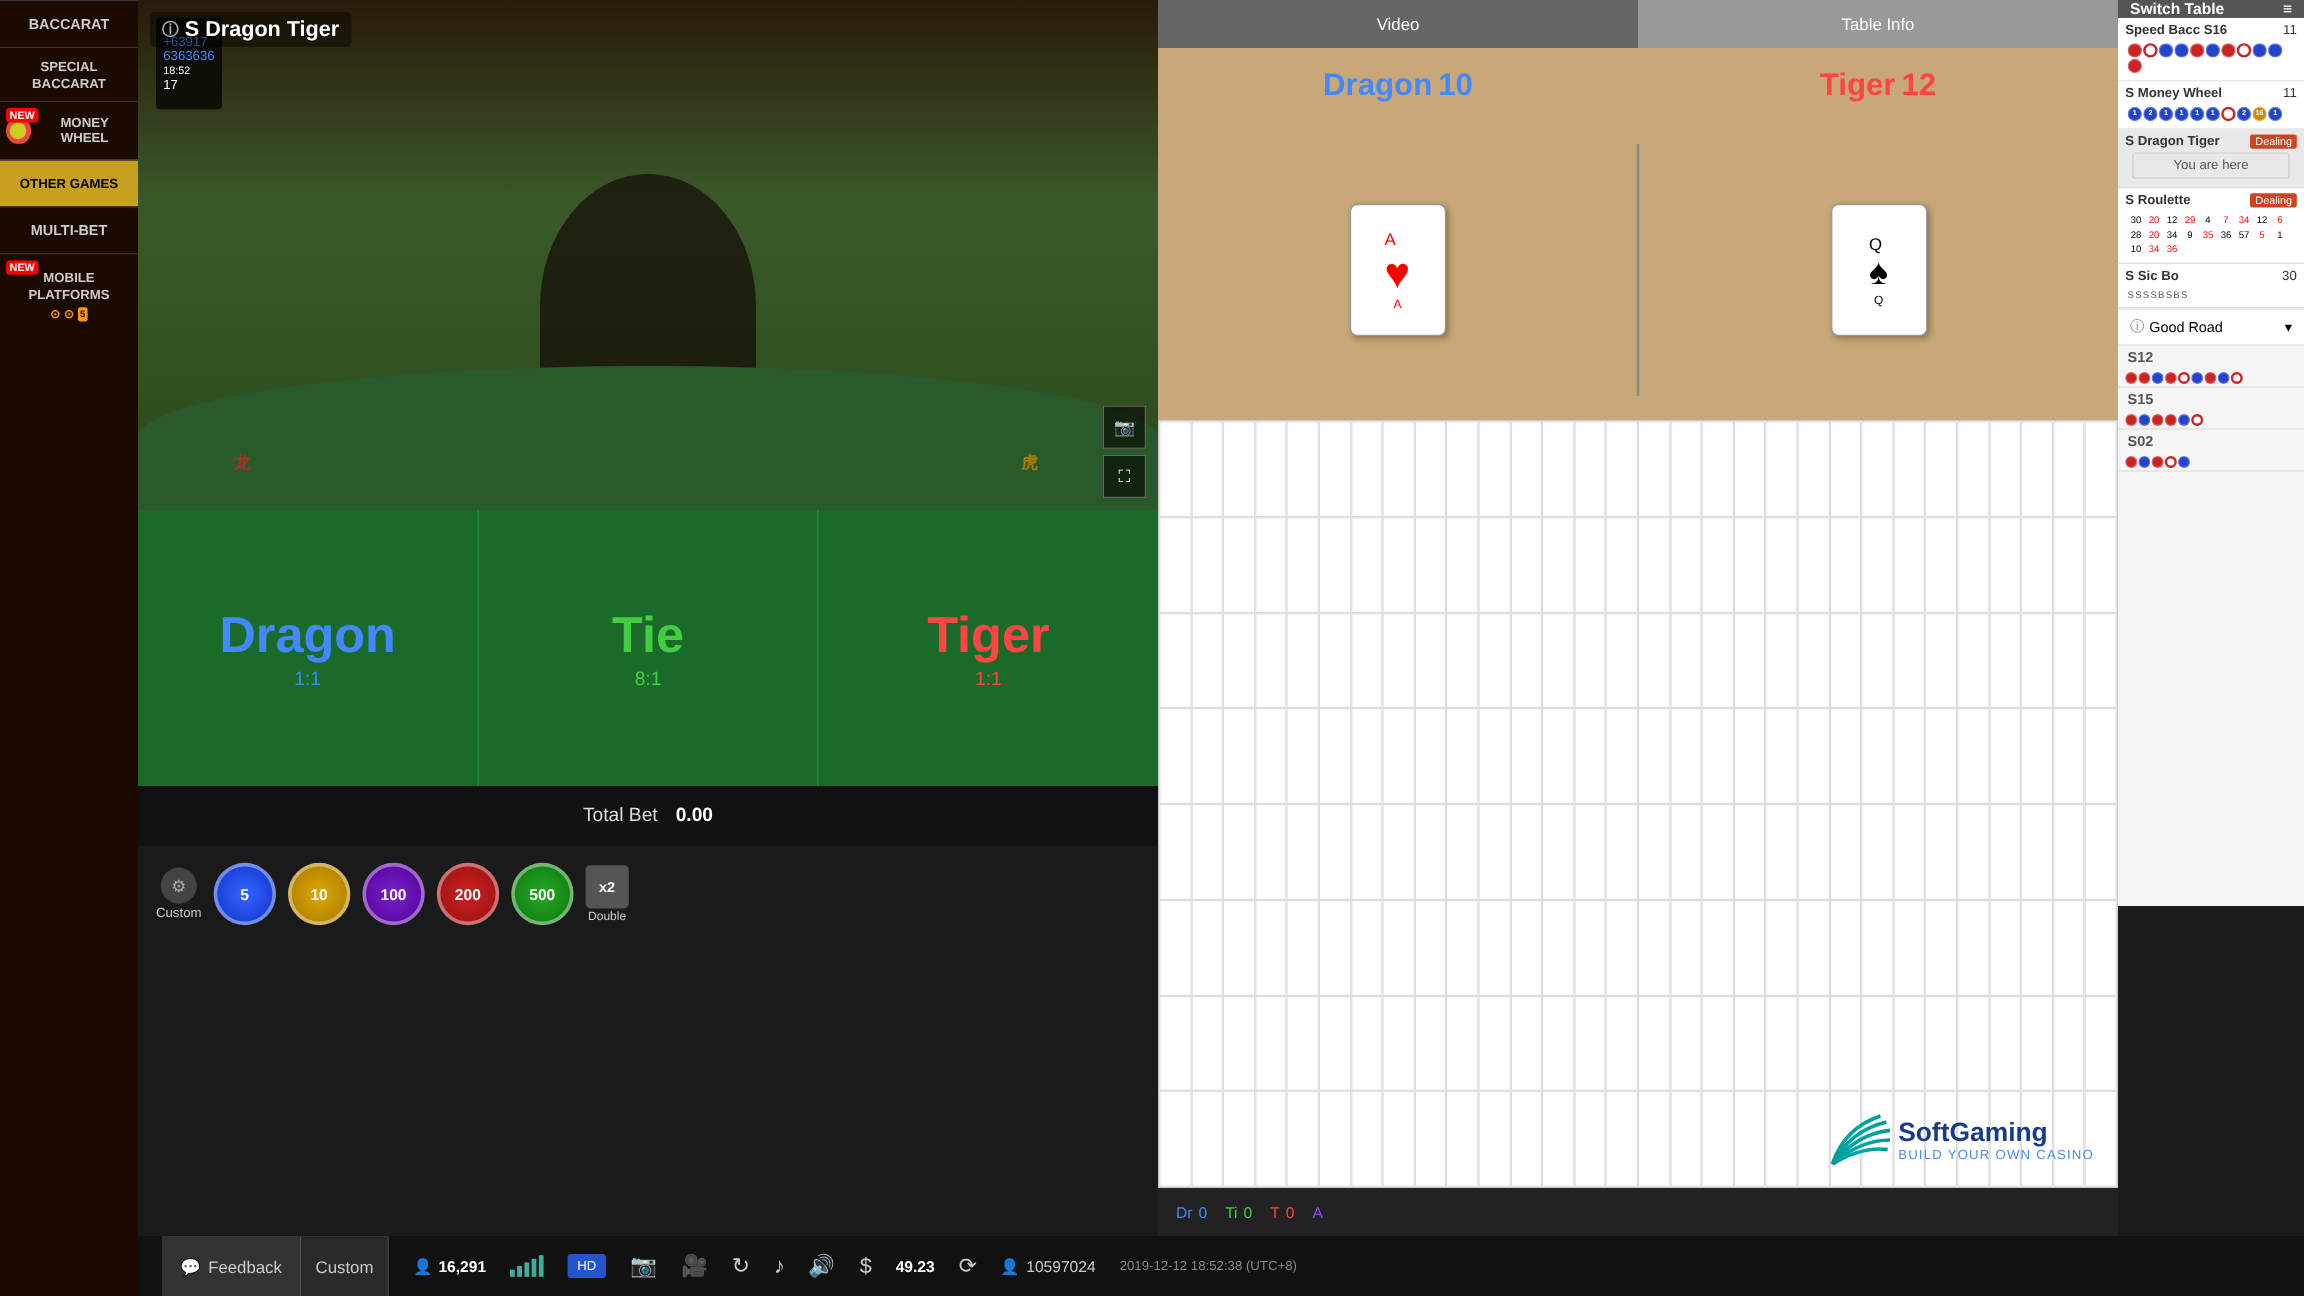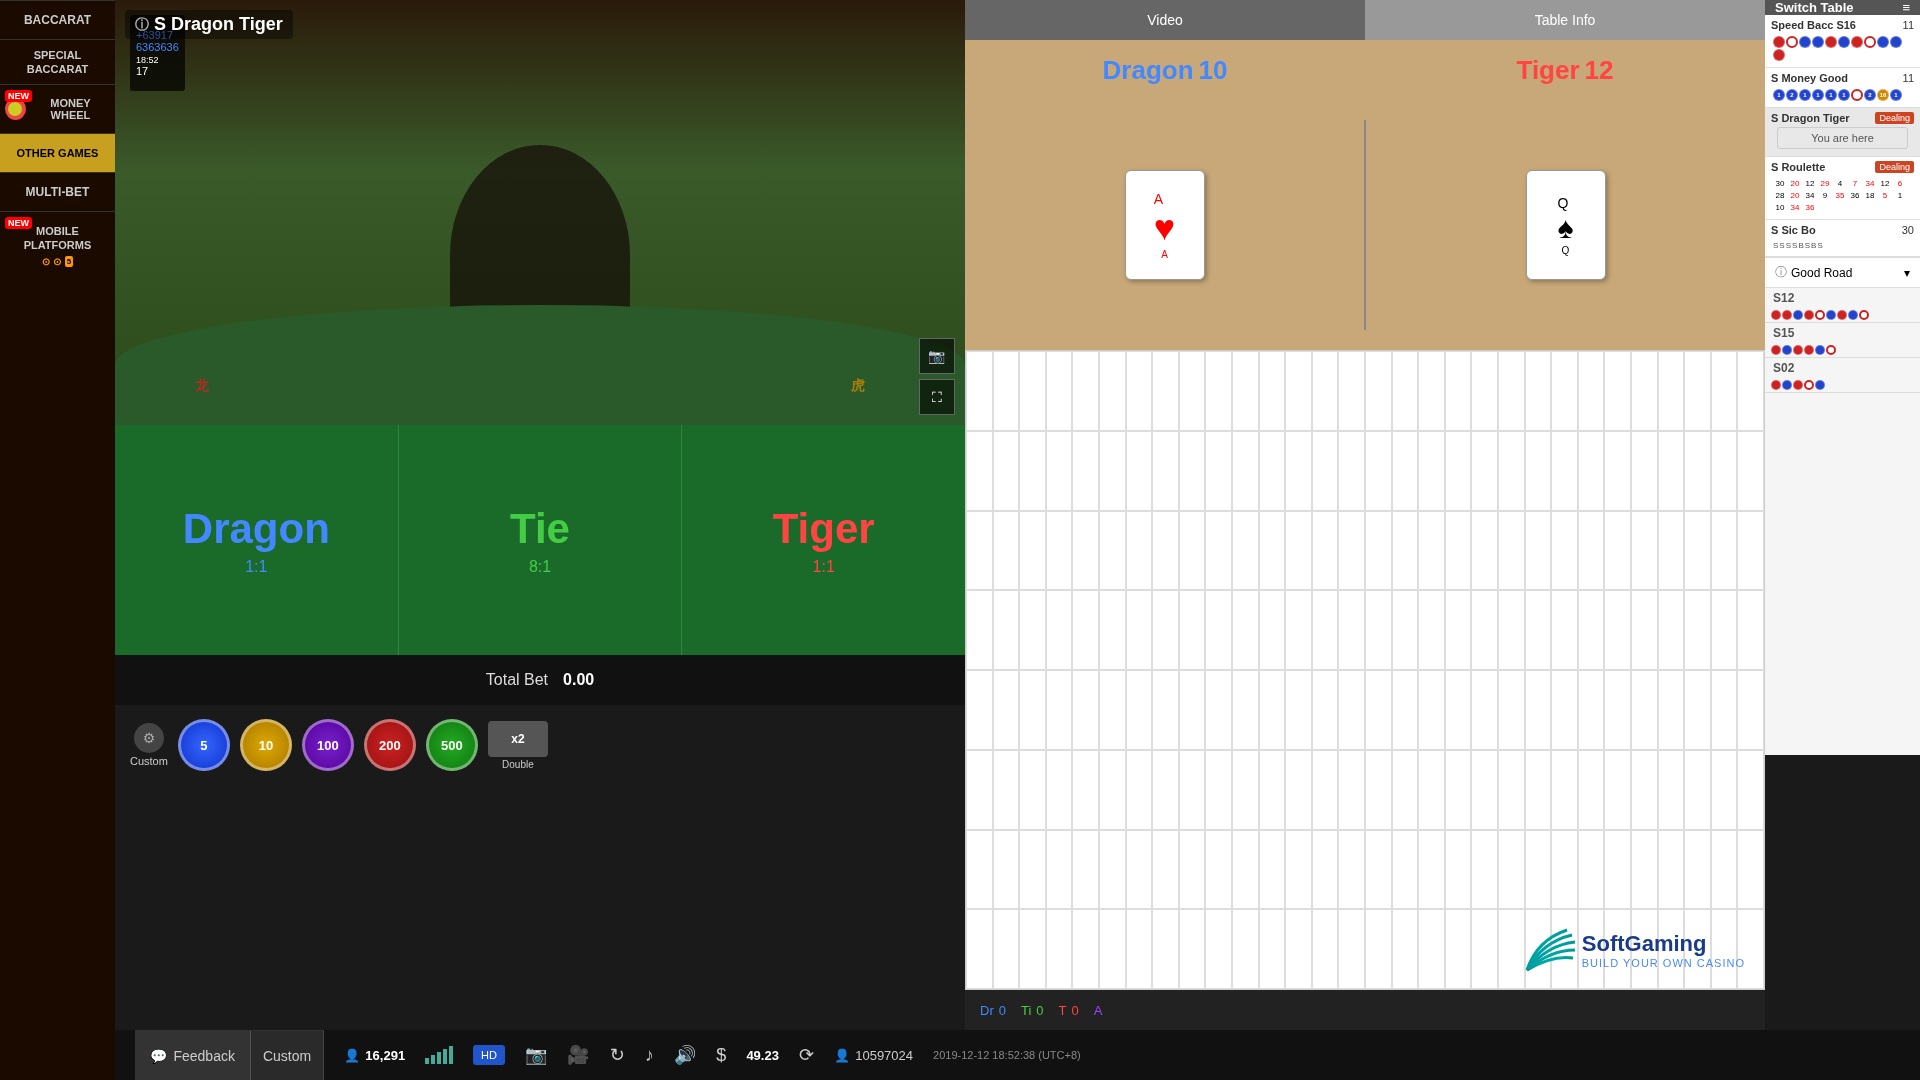--- a/index.html
+++ b/index.html
@@ -49,21 +49,21 @@
     #chip-bar { width: 850px; height: 80px; background: #1a1a1a; display: flex; align-items: center; gap: 10px; padding: 0 15px; }
     .custom-btn { display: flex; flex-direction: column; align-items: center; color: #ccc; font-size: 11px; cursor: pointer; }
     .custom-icon { width: 30px; height: 30px; background: #444; border-radius: 50%; display: flex; align-items: center; justify-content: center; font-size: 14px; color: #aaa; margin-bottom: 2px; }
     .chip { width: 52px; height: 52px; border-radius: 50%; display: flex; align-items: center; justify-content: center; font-size: 13px; font-weight: bold; color: white; cursor: pointer; border: 3px solid rgba(255,255,255,0.4); }
     .chip-5 { background: radial-gradient(circle, #3366ff, #1133cc); }
     .chip-10 { background: radial-gradient(circle, #ddaa00, #aa7700); }
     .chip-100 { background: radial-gradient(circle, #7722cc, #550099); }
     .chip-200 { background: radial-gradient(circle, #cc2222, #991111); }
     .chip-500 { background: radial-gradient(circle, #22aa22, #117711); }
     .double-btn { display: flex; flex-direction: column; align-items: center; color: #ccc; font-size: 11px; cursor: pointer; gap: 2px; }
-    .double-icon { width: 60px; height: 36px; background: #555; border-radius: 4px; display: flex; align-items: center; justify-content: center; font-size: 12px; color: #fff; font-weight: bold; }
+    .double-icon { width: 36px; height: 36px; background: #555; border-radius: 4px; display: flex; align-items: center; justify-content: center; font-size: 12px; color: #fff; font-weight: bold; }
 
     
     #center-panel { flex: 1; display: flex; flex-direction: column; }
     .game-result-area { height: 310px; background: #c8a878; display: flex; flex-direction: column; }
     .result-header { display: flex; height: 60px; background: #c8a878; }
     .result-label { flex: 1; display: flex; align-items: center; justify-content: center; font-size: 26px; font-weight: bold; }
     .dragon-label { color: #4488ff; }
     .tiger-label { color: #ff4444; }
     .card-display { display: flex; height: 250px; }
     .card-zone { flex: 1; display: flex; align-items: center; justify-content: center; }
@@ -595,21 +595,21 @@
             <div class="bead bead-red"></div>
             <div class="bead bead-outline-red"></div>
             <div class="bead bead-blue"></div>
             <div class="bead bead-blue"></div>
             <div class="bead bead-red"></div>
           </div>
         </div>
 
         <div class="table-entry">
           <div class="table-name-row">
-            <span class="table-name">S Money Good</span>
+            <span class="table-name">S Money Wheel</span>
             <span class="table-count">11</span>
           </div>
           <div class="bead-row" style="display:flex;flex-wrap:wrap;gap:1px;">
             <div class="bead bead-blue" style="font-size:6px;">1</div>
             <div class="bead bead-blue" style="font-size:6px;">2</div>
             <div class="bead bead-blue" style="font-size:6px;">1</div>
             <div class="bead bead-blue" style="font-size:6px;">1</div>
             <div class="bead bead-blue" style="font-size:6px;">1</div>
             <div class="bead bead-blue" style="font-size:6px;">1</div>
             <div class="bead bead-outline-red" style="font-size:6px;">9</div>
@@ -641,21 +641,21 @@
             <span class="num-cell roul-red">7</span>
             <span class="num-cell roul-red">34</span>
             <span class="num-cell roul-black">12</span>
             <span class="num-cell roul-red">6</span>
             <span class="num-cell roul-black">28</span>
             <span class="num-cell roul-red">20</span>
             <span class="num-cell roul-black">34</span>
             <span class="num-cell roul-black">9</span>
             <span class="num-cell roul-red">35</span>
             <span class="num-cell roul-black">36</span>
-            <span class="num-cell roul-black">18</span>
+            <span class="num-cell roul-black">57</span>
             <span class="num-cell roul-red">5</span>
             <span class="num-cell roul-black">1</span>
             <span class="num-cell roul-black">10</span>
             <span class="num-cell roul-red">34</span>
             <span class="num-cell roul-red">36</span>
           </div>
         </div>
 
         <div class="table-entry">
           <div class="table-name-row">

